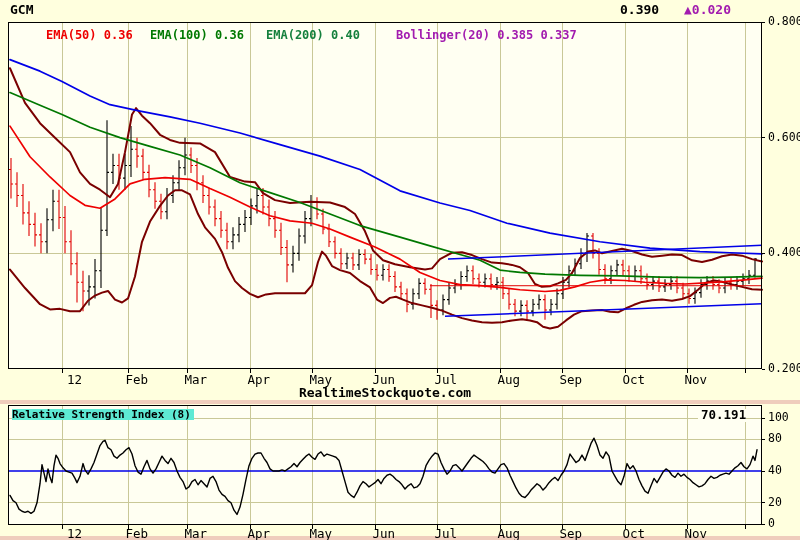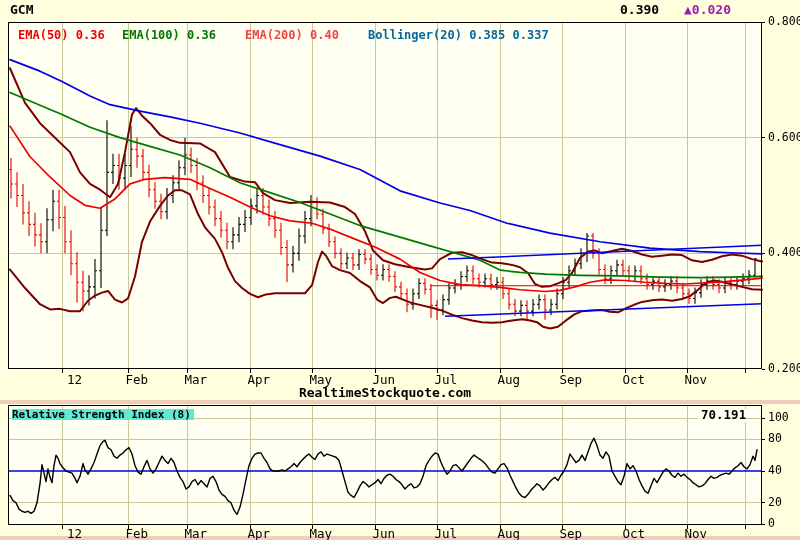--- a/index.html
+++ b/index.html
@@ -8,21 +8,21 @@
     width:800px;height:540px;
     background:#FFFFDE;
     font-family:"DejaVu Sans Mono", monospace;
     overflow:hidden;
   }
   svg{position:absolute;left:0;top:0;}
   .txt{position:absolute;white-space:pre;line-height:1;color:#000;}
   .symbol{left:10px;top:3px;font-size:13px;font-weight:bold;}
   .quote-last{left:620px;top:3px;font-size:13px;font-weight:bold;}
   .quote-change{left:684px;top:3px;font-size:13px;font-weight:bold;}
-  .legend-item{top:29px;font-size:12px;font-weight:bold;}
+  .legend-item{top:29px;font-size:12px;font-weight:bold;margin-left:28px;}
   .watermark{left:0;top:386px;width:770px;text-align:center;font-size:13px;font-weight:bold;}
   .rsi-title{left:12px;top:409px;font-size:11px;font-weight:bold;background:#5eead4;padding-right:3px;}
   .rsi-value{left:698px;top:409px;font-size:12.5px;font-weight:bold;background:#FFFFF2;padding-left:3px;}
   .axis-label{font-size:11.5px;}
   .month-label{font-size:12.5px;width:34px;text-align:right;}
   .strip{position:absolute;left:0;width:800px;height:4px;background:#EFCDBC;}
 </style>
 </head>
 <body>
 
@@ -480,22 +480,22 @@
       <line x1="762" y1="502.8" x2="765" y2="502.8" stroke="#000000" stroke-width="1" shape-rendering="crispEdges"></line>
       <line x1="762" y1="524" x2="765" y2="524" stroke="#000000" stroke-width="1" shape-rendering="crispEdges"></line>
     </svg>
 
   <div class="txt symbol">GCM</div>
   <div class="txt quote-last">0.390</div>
   <div class="txt quote-change" style="color: #a21caf;">▲0.020</div>
 
   <div class="txt legend-item" style="color: rgb(238, 0, 0); left: 18px;">EMA(50) 0.36</div>
   <div class="txt legend-item" style="color: rgb(0, 120, 0); left: 122px;">EMA(100) 0.36</div>
-  <div class="txt legend-item" style="color: #ef4444; left: 245px;">EMA(200) 0.40</div>
-  <div class="txt legend-item" style="color: #0369a1; left: 368px;">Bollinger(20) 0.385 0.337</div>
+  <div class="txt legend-item" style="color: #15803d; left: 238px;">EMA(200) 0.40</div>
+  <div class="txt legend-item" style="color: #a21caf; left: 368px;">Bollinger(20) 0.385 0.337</div>
 
   <div class="txt watermark">RealtimeStockquote.com</div>
 
   <div class="txt rsi-title">Relative Strength Index (8)</div>
   <div class="txt rsi-value">70.191</div>
 
   <div class="strip" style="top:400px"></div>
   <div class="strip" style="top:536px"></div>
 
   <div id="labels">

